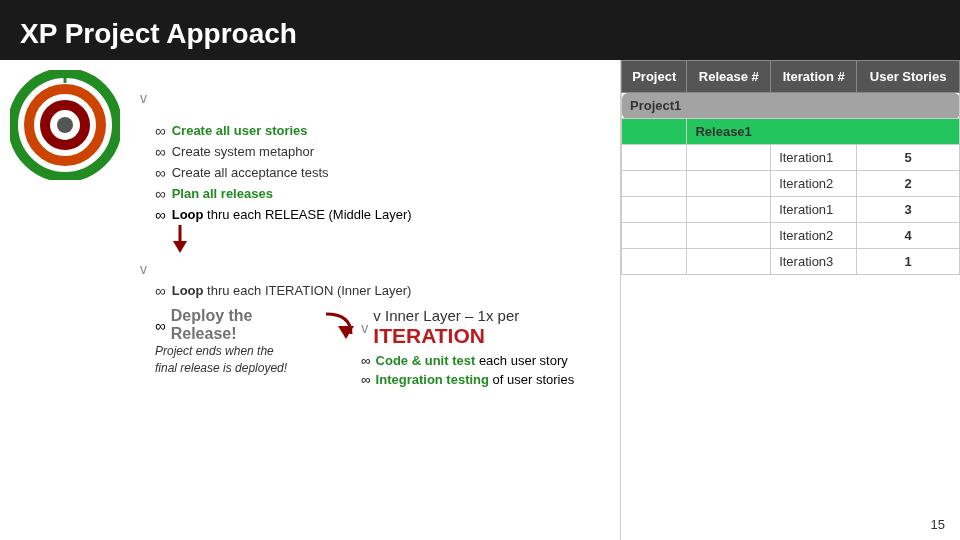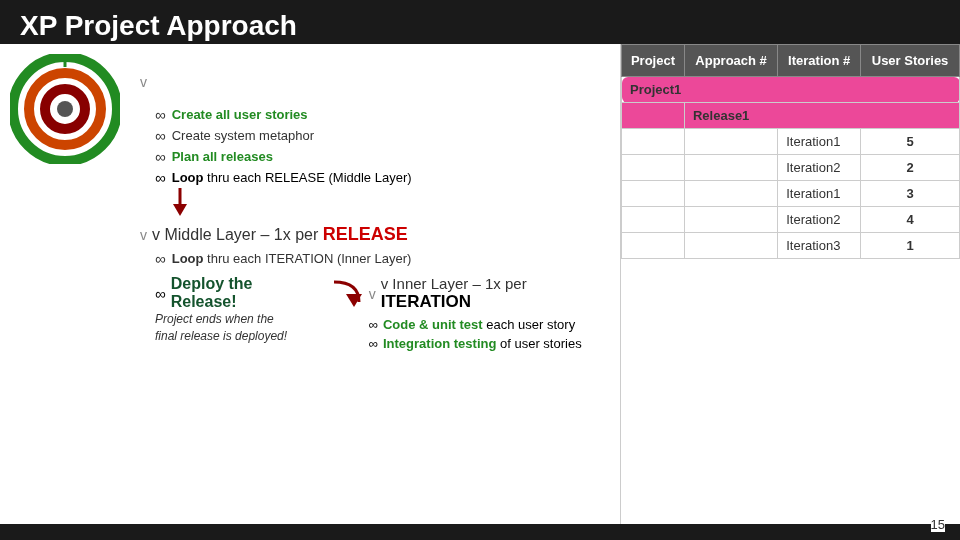--- a/index.html
+++ b/index.html
@@ -12,23 +12,23 @@
       position: relative;
     }
 
     
     .header {
       background: #1a1a1a;
       color: white;
       font-size: 28px;
       font-weight: bold;
       padding: 10px 20px;
-      height: 44px;
-      display: flex;
-      align-items: flex-start;
+      height: 60px;
+      display: flex;
+      align-items: flex-end;
     }
 
     
     .main {
       display: flex;
       height: 480px;
       background: #fff;
     }
 
     
@@ -145,28 +145,28 @@
       font-weight: bold;
       border: 1px solid #888;
     }
 
     tbody tr td {
       padding: 5px 8px;
       border: 1px solid #ccc;
     }
 
     .project-row td {
-      background: #ec4899;
+      background: #a3a3a3;
       font-weight: bold;
       color: #333;
       border-radius: 6px;
     }
 
     .release-row td {
-      background: #ec4899;
+      background: #22c55e;
       font-weight: bold;
       color: #333;
     }
 
     .iteration-row td {
       background: #ffffff;
       color: #333;
     }
 
     .user-stories-count {
@@ -225,77 +225,75 @@
     <div class="section-header" style="margin-left:120px; margin-top:15px;">
       <span class="v-marker">v</span>
     </div>
 
     <div class="bullet-list">
       <div class="item">
         <span class="green-text">Create all user stories</span>
       </div>
       <div class="item">
         <span>Create system metaphor</span>
+      </div>
+      <div class="item">
+        <span>Create all acceptance tests</span>
       </div>
       <div class="item">
         <span class="green-text">Plan all releases</span>
       </div>
     </div>
 
     <div class="loop-item">
       <span class="bold">Loop</span>&nbsp;thru each RELEASE (Middle Layer)
     </div>
 
     <div class="arrow-svg">
       <svg width="30" height="30" viewBox="0 0 30 30">
         <line x1="15" y1="0" x2="15" y2="20" stroke="#8B0000" stroke-width="3"></line>
         <polygon points="8,16 15,28 22,16" fill="#8B0000"></polygon>
       </svg>
     </div>
 
     <div class="section-header" style="margin-left:120px; margin-top:2px;">
       <span class="v-marker">v</span>
-      <span style="font-size:16px; color:#333;">
-        <span>v  Middle Layer</span>
-        <span> – 1x per </span>
-        <span style="font-weight:bold; color:#cc0000; font-size:18px;">RELEASE</span>
-      </span>
     </div>
 
     <div class="middle-bullets">
       <div class="item">
         <span class="bold">Loop</span>&nbsp;thru each ITERATION (Inner Layer)
       </div>
     </div>
 
     <div style="margin-left:135px; margin-top:8px; display:flex; align-items:flex-start;">
       <div>
         <div style="font-size:15px; display:flex; align-items:center;">
           <span style="font-size:15px; margin-right:5px;">∞</span>
-          <span style="font-weight:bold; color:#14532d; font-size:16px;">Deploy the Release!</span>
+          <span style="font-weight:bold; color:#737373; font-size:16px;">Deploy the Release!</span>
         </div>
         <div style="font-size:12px; font-style:italic; color:#333; line-height:1.4; max-width:160px;">
           Project ends when the<br>final release is deployed!
         </div>
       </div>
 
       <div style="margin-left:20px; margin-top:2px;">
         <svg width="35" height="35" viewBox="0 0 35 35">
           <path d="M5,5 Q30,5 30,25" stroke="#8B0000" stroke-width="3" fill="none"></path>
           <polygon points="22,22 30,35 38,22" fill="#8B0000" transform="translate(-5,-5)"></polygon>
         </svg>
       </div>
 
       <div style="margin-left:5px;">
         <div class="section-header">
           <span class="v-marker">v</span>
           <span style="font-size:15px; color:#333;">
             <span>v  Inner Layer</span>
             <span> – 1x per </span>
-            <span style="font-weight:bold; color:#000000; font-size:17px;">ITERATION</span>
+            <span style="font-weight:bold; color:#b91c1c; font-size:21px;">ITERATION</span>
           </span>
         </div>
         <div style="margin-top:5px; font-size:13px;">
           <div style="display:flex; align-items:center; margin-bottom:4px;">
             <span style="margin-right:5px;">∞</span>
             <span style="color:#228B22; font-weight:bold;">Code &amp; unit test</span>&nbsp;each user story
           </div>
           <div style="display:flex; align-items:center;">
             <span style="margin-right:5px;">∞</span>
             <span style="color:#228B22; font-weight:bold;text-align:right;">Integration testing</span>&nbsp;of user stories
@@ -304,21 +302,21 @@
       </div>
     </div>
 
   </div>
 
   <div class="right-table">
     <table>
       <thead>
         <tr>
           <th>Project</th>
-          <th>Approach #</th>
+          <th>Release #</th>
           <th>Iteration #</th>
           <th>User Stories</th>
         </tr>
       </thead>
       <tbody>
 
         <tr class="project-row">
           <td colspan="4">Project1</td>
         </tr>
 

